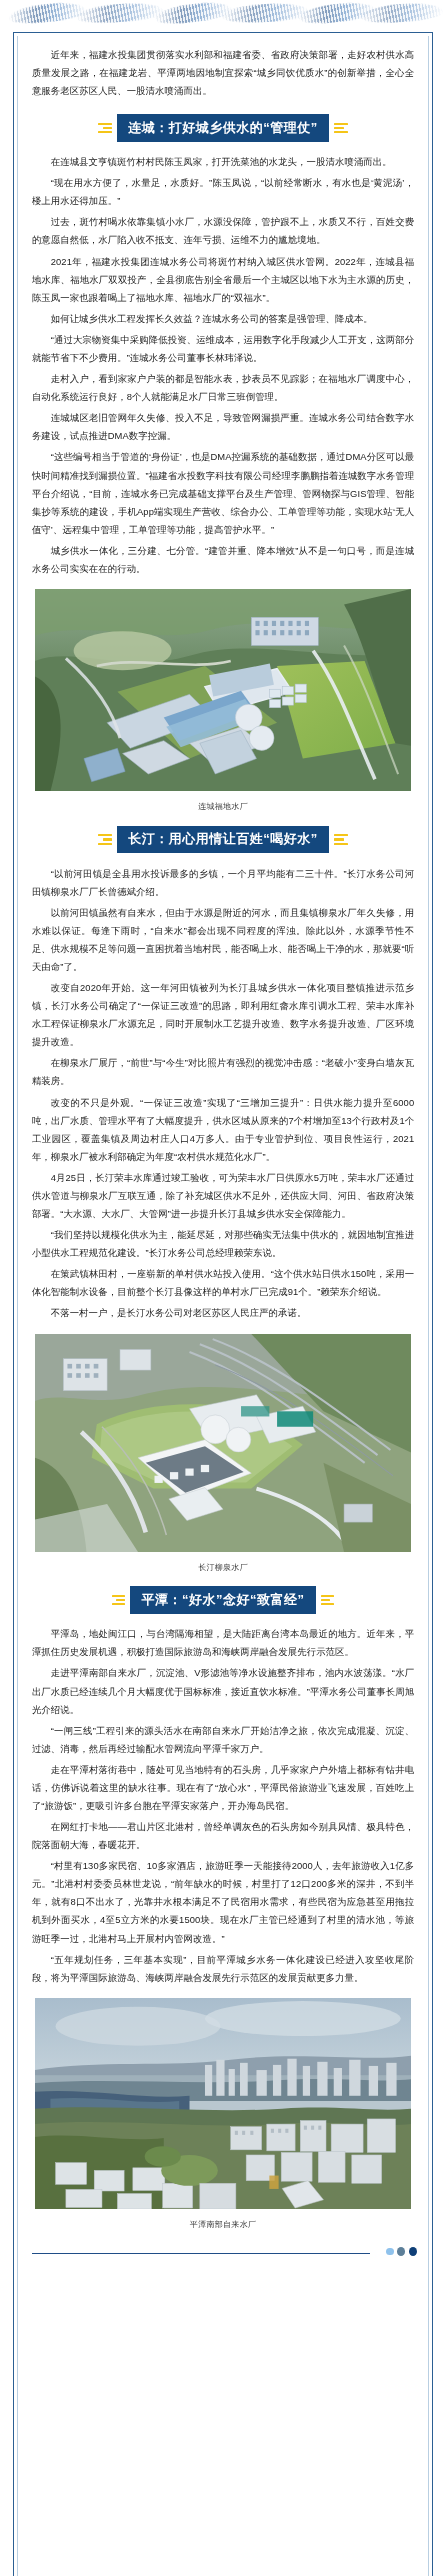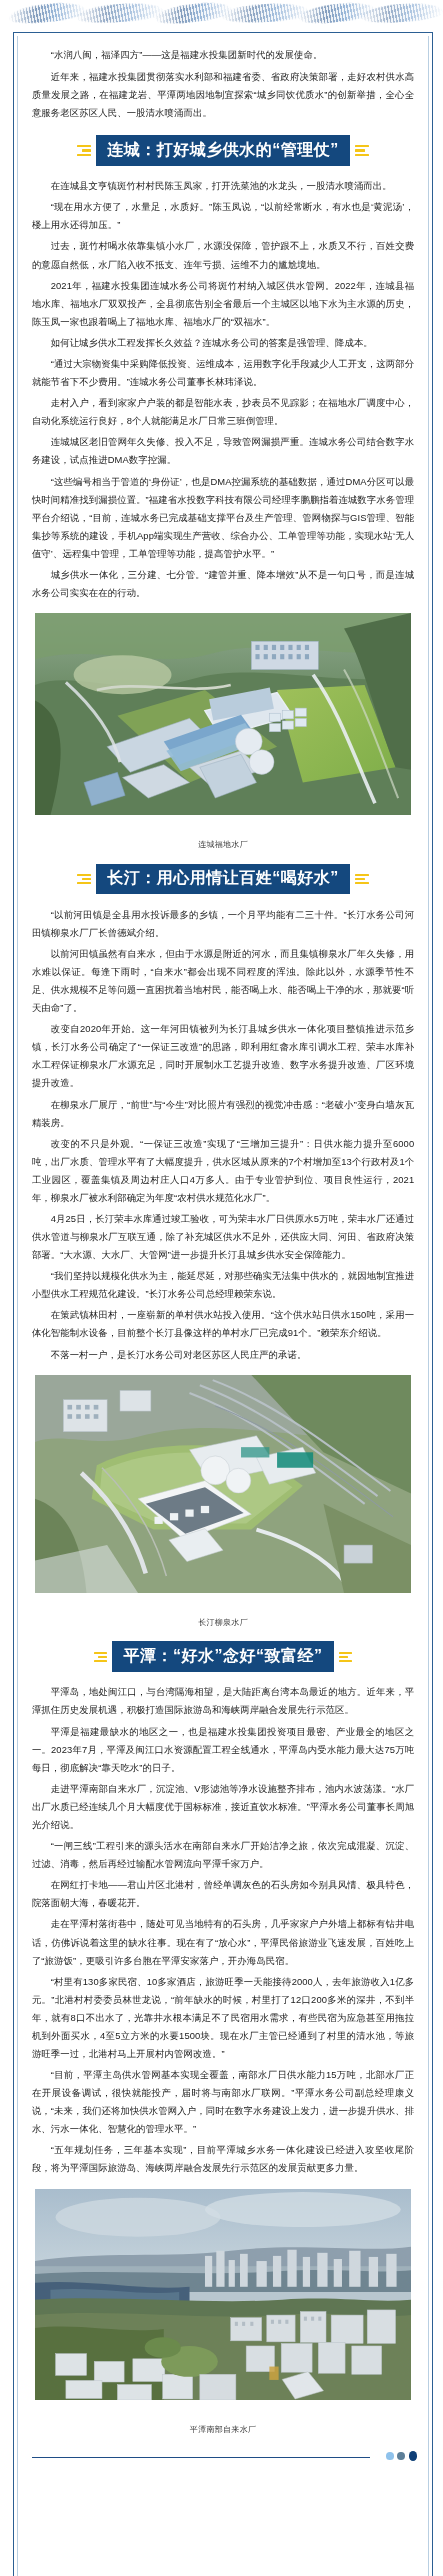--- a/index.html
+++ b/index.html
@@ -112,21 +112,21 @@
   .ticks.left i:nth-child(1) { width: 13.4px; margin-left: 2.1px;}
   .ticks.left i:nth-child(2) { width: 9.3px; margin-left: 6.2px;}
   .ticks.left i:nth-child(3) { width: 13.4px; margin-left: 2.1px;}
   .ticks.right i:nth-child(1) { width: 13.4px; }
   .ticks.right i:nth-child(2) { width: 9.3px; }
   .ticks.right i:nth-child(3) { width: 13.4px; }
 
   .banner {
     background: #14487e;
     color: #ffffff;
-    font-size: 16px;
+    font-size: 13px;
     font-weight: bold;
     letter-spacing: 0.5px;
     padding: 4.6px 11.3px 5.2px 11.3px;
     text-align: center;
     white-space: nowrap;
     font-family: "Liberation Sans", "DejaVu Sans", sans-serif;
   }
 
   
   .figure {
@@ -137,21 +137,21 @@
     width: 100%;
     max-width: 376px;
     display: block;
     margin: 0 auto;
     border: 0;
     position: relative;
     overflow: hidden;
   }
   .photo svg { display: block; width: 100%; height: 100%; }
   .caption {
-    margin-top: 24px;
+    margin-top: 10px;
     font-size: 8px;
     color: #3b3b3b;
     text-align: center;
     letter-spacing: 0.3px;
   }
 
   
   .footer {
     position: relative;
     margin-top: 13.4px;
@@ -188,21 +188,20 @@
     <span class="feather f2"></span>
     <span class="feather f3"></span>
     <span class="feather f4"></span>
     <span class="feather f5"></span>
     <span class="feather f6"></span>
     <span class="feather-stripes"></span>
   </div>
 
   <div class="card">
 
-    <p class="para">“水润八闽，福泽四方”——这是福建水投集团新时代的发展使命。</p>
     <p class="para">近年来，福建水投集团贯彻落实水利部和福建省委、省政府决策部署，走好农村供水高质量发展之路，在福建龙岩、平潭两地因地制宜探索“城乡同饮优质水”的创新举措，全心全意服务老区苏区人民、一股清水喷涌而出。</p>
 
     <div class="banner-wrap">
       <span class="ticks left">
           <i></i>
           <i></i>
           <i></i>
         </span>
       <div class="banner">连城：打好城乡供水的“管理仗”</div>
       <span class="ticks right">
@@ -388,27 +387,25 @@
         </span>
       <div class="banner">平潭：“好水”念好“致富经”</div>
       <span class="ticks right">
           <i></i>
           <i></i>
           <i></i>
         </span>
     </div>
 
     <p class="para">平潭岛，地处闽江口，与台湾隔海相望，是大陆距离台湾本岛最近的地方。近年来，平潭抓住历史发展机遇，积极打造国际旅游岛和海峡两岸融合发展先行示范区。</p>
-    <p class="para">平潭是福建最缺水的地区之一，也是福建水投集团投资项目最密、产业最全的地区之一。2023年7月，平潭及闽江口水资源配置工程全线通水，平潭岛内受水能力最大达75万吨每日，彻底解决“靠天吃水”的日子。</p>
     <p class="para">走进平潭南部自来水厂，沉淀池、V形滤池等净水设施整齐排布，池内水波荡漾。“水厂出厂水质已经连续几个月大幅度优于国标标准，接近直饮水标准。”平潭水务公司董事长周旭光介绍说。</p>
     <p class="para">“一闸三线”工程引来的源头活水在南部自来水厂开始洁净之旅，依次完成混凝、沉淀、过滤、消毒，然后再经过输配水管网流向平潭千家万户。</p>
+    <p class="para">走在平潭村落街巷中，随处可见当地特有的石头房，几乎家家户户外墙上都标有钻井电话，仿佛诉说着这里的缺水往事。现在有了“放心水”，平潭民俗旅游业飞速发展，百姓吃上了“旅游饭”，更吸引许多台胞在平潭安家落户，开办海岛民宿。</p>
     <p class="para">在网红打卡地——君山片区北港村，曾经单调灰色的石头房如今别具风情、极具特色，院落面朝大海，春暖花开。</p>
-    <p class="para">走在平潭村落街巷中，随处可见当地特有的石头房，几乎家家户户外墙上都标有钻井电话，仿佛诉说着这里的缺水往事。现在有了“放心水”，平潭民俗旅游业飞速发展，百姓吃上了“旅游饭”，更吸引许多台胞在平潭安家落户，开办海岛民宿。</p>
     <p class="para">“村里有130多家民宿、10多家酒店，旅游旺季一天能接待2000人，去年旅游收入1亿多元。”北港村村委委员林世龙说，“前年缺水的时候，村里打了12口200多米的深井，不到半年，就有8口不出水了，光靠井水根本满足不了民宿用水需求，有些民宿为应急甚至用拖拉机到外面买水，4至5立方米的水要1500块。现在水厂主管已经通到了村里的清水池，等旅游旺季一过，北港村马上开展村内管网改造。”</p>
-    <p class="para">“目前，平潭主岛供水管网基本实现全覆盖，南部水厂日供水能力15万吨，北部水厂正在开展设备调试，很快就能投产，届时将与南部水厂联网。”平潭水务公司副总经理康义说，“未来，我们还将加快供水管网入户，同时在数字水务建设上发力，进一步提升供水、排水、污水一体化、智慧化的管理水平。”</p>
     <p class="para">“五年规划任务，三年基本实现”，目前平潭城乡水务一体化建设已经进入攻坚收尾阶段，将为平潭国际旅游岛、海峡两岸融合发展先行示范区的发展贡献更多力量。</p>
 
     <div class="figure">
       <div class="photo" style="height:211px;">
         <svg viewBox="0 0 730 410" preserveAspectRatio="none" aria-hidden="true">
           <defs>
             <linearGradient id="g3sky" x1="0" y1="0" x2="0" y2="1">
               <stop offset="0" stop-color="#a9bdcd"></stop>
                 <stop offset="1" stop-color="#c3d1da"></stop>
             </linearGradient>

